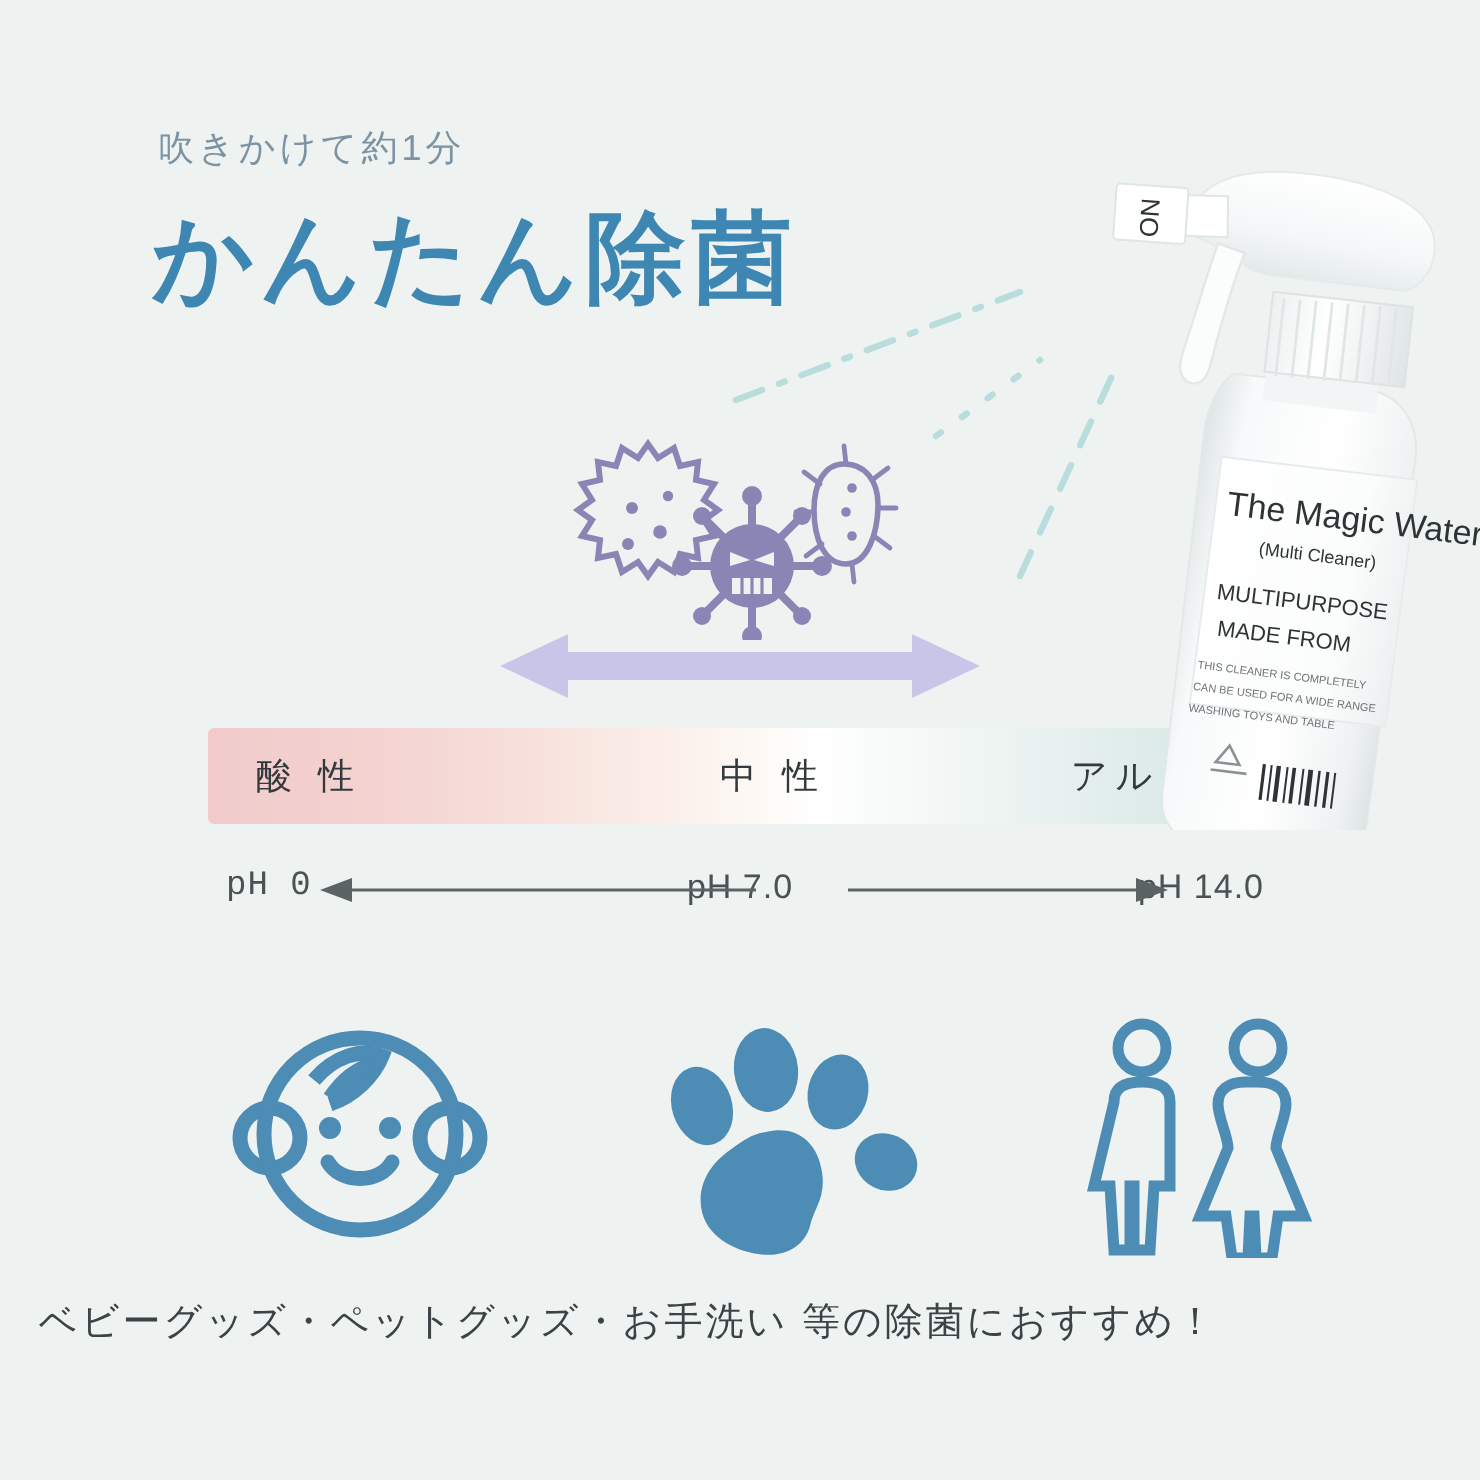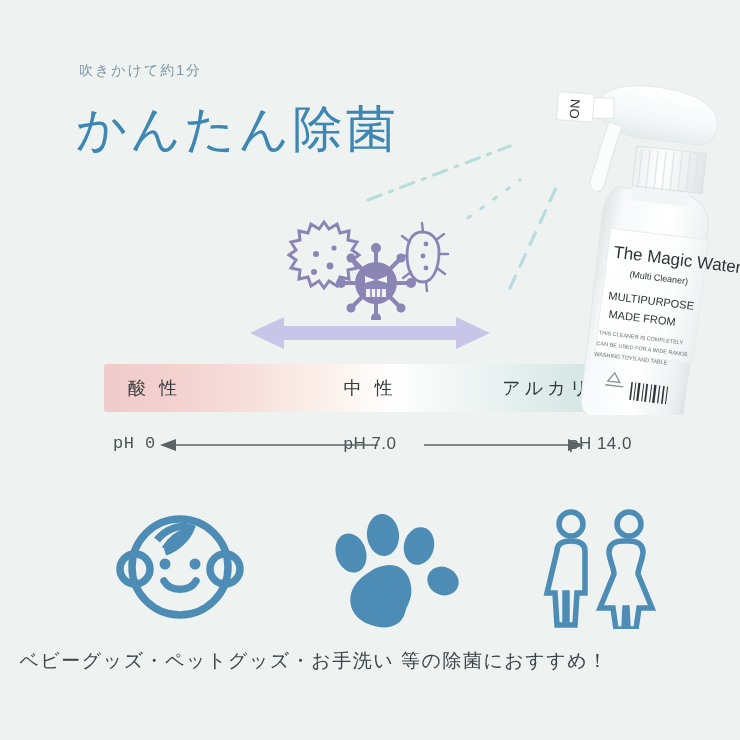--- a/index.html
+++ b/index.html
@@ -7,26 +7,26 @@
     width:740px;height:740px;overflow:hidden;
     background:#eef3f2;
     font-family:"Liberation Sans","DejaVu Sans",sans-serif;
     position:relative;
   }
   .stage{position:absolute;inset:0;}
 
   
   .subtitle{
     position:absolute;left:79px;top:62px;
-    font-size:14px;letter-spacing:2px;color:#7c93a3;
+    font-size:18px;letter-spacing:2px;color:#7c93a3;
     white-space:nowrap;
   }
   .headline{
     position:absolute;left:76px;top:96px;
-    font-size:50px;font-weight:normal;color:#3f87b3;
+    font-size:50px;font-weight:bold;color:#3f87b3;
     letter-spacing:3px;white-space:nowrap;
   }
 
   
   .bottle-wrap{position:absolute;left:530px;top:85px;width:215px;height:330px;}
 
   
   .mist{position:absolute;left:360px;top:140px;width:260px;height:190px;}
 
   
@@ -36,21 +36,21 @@
   .dbl-arrow{position:absolute;left:250px;top:315px;width:240px;height:36px;}
 
   
   .ph-bar{
     position:absolute;left:104px;top:364px;width:532px;height:48px;
     border-radius:3px;
     background:linear-gradient(to right,
       #f1cbcb 0%, #f3d2d0 14%, #f7e0dc 28%, #fbeee9 40%,
       #fdf8f4 48%, #ffffff 54%, #f4f8f7 64%,
       #e4efed 78%, #d5e6e4 90%, #cee2e1 100%);
-    display:flex;align-items:center;
+    display:flex;align-items:center;padding-left:33px;
   }
   .ph-bar span{
     position:absolute;font-size:18px;color:#333a3c;letter-spacing:4px;
     white-space:nowrap;
   }
   .ph-acid{left:24px;}
   .ph-neutral{left:50%;transform:translateX(-50%);}
   .ph-alkali{right:22px;}
 
   

